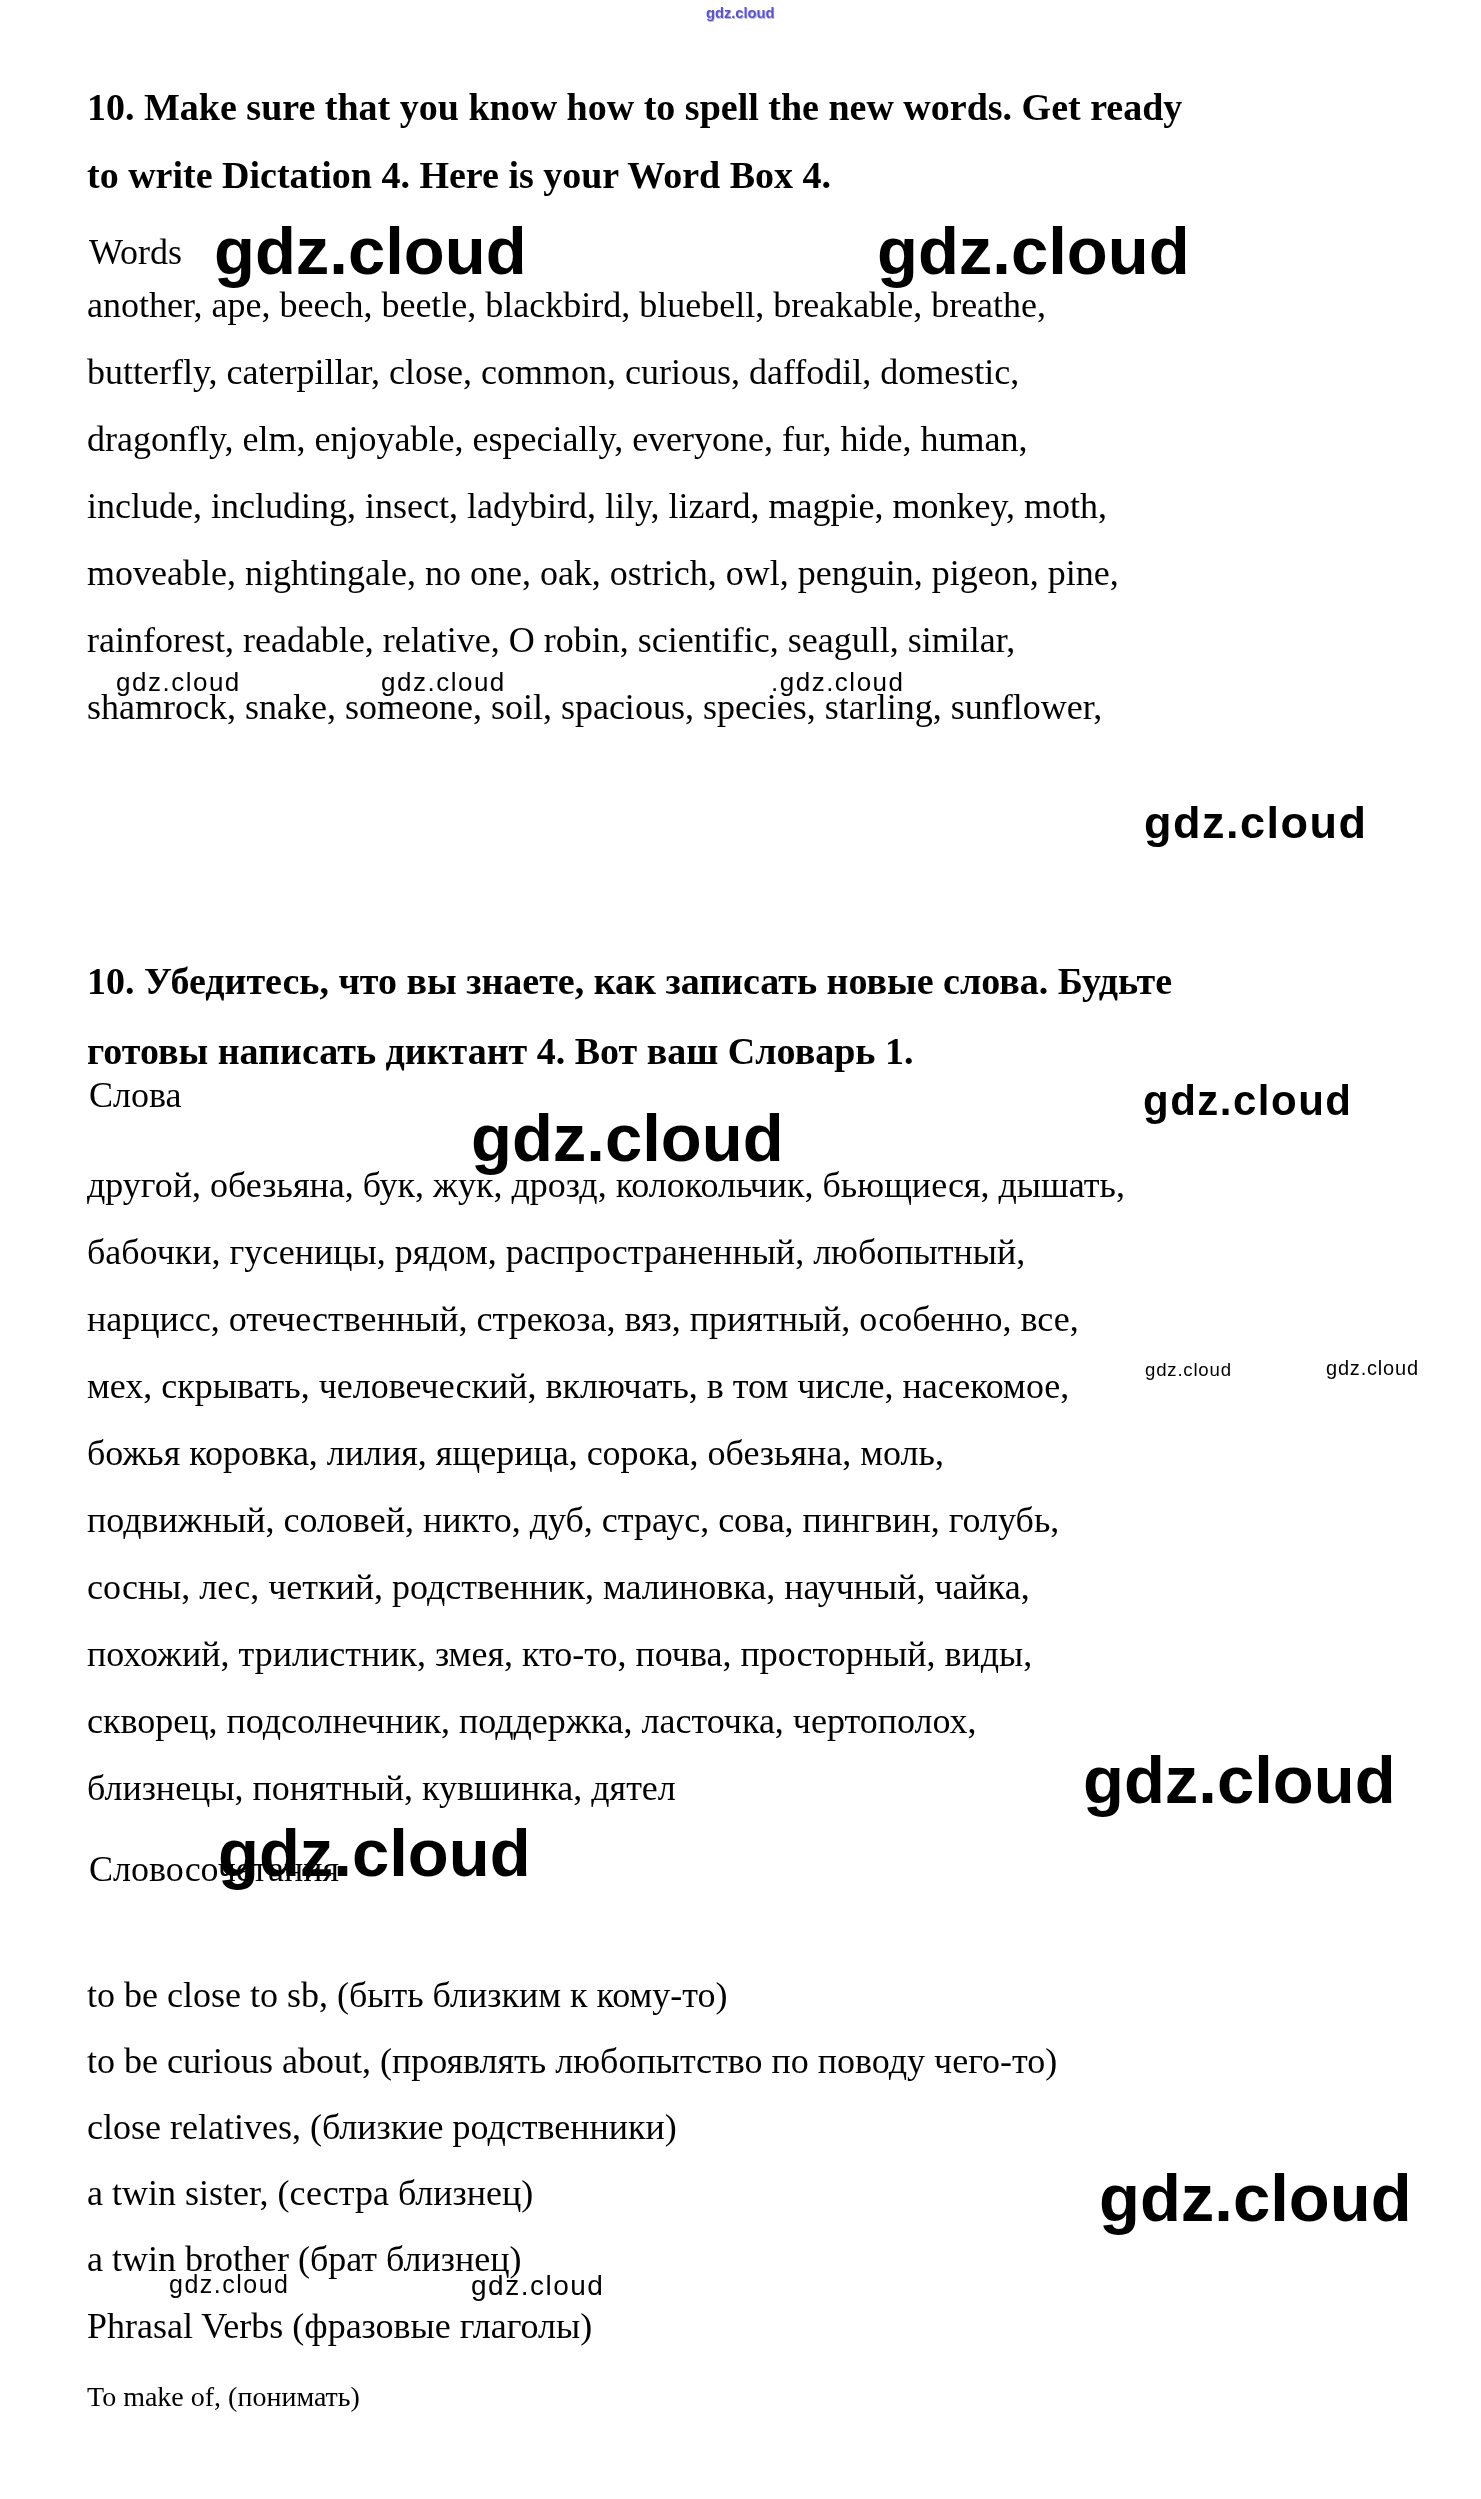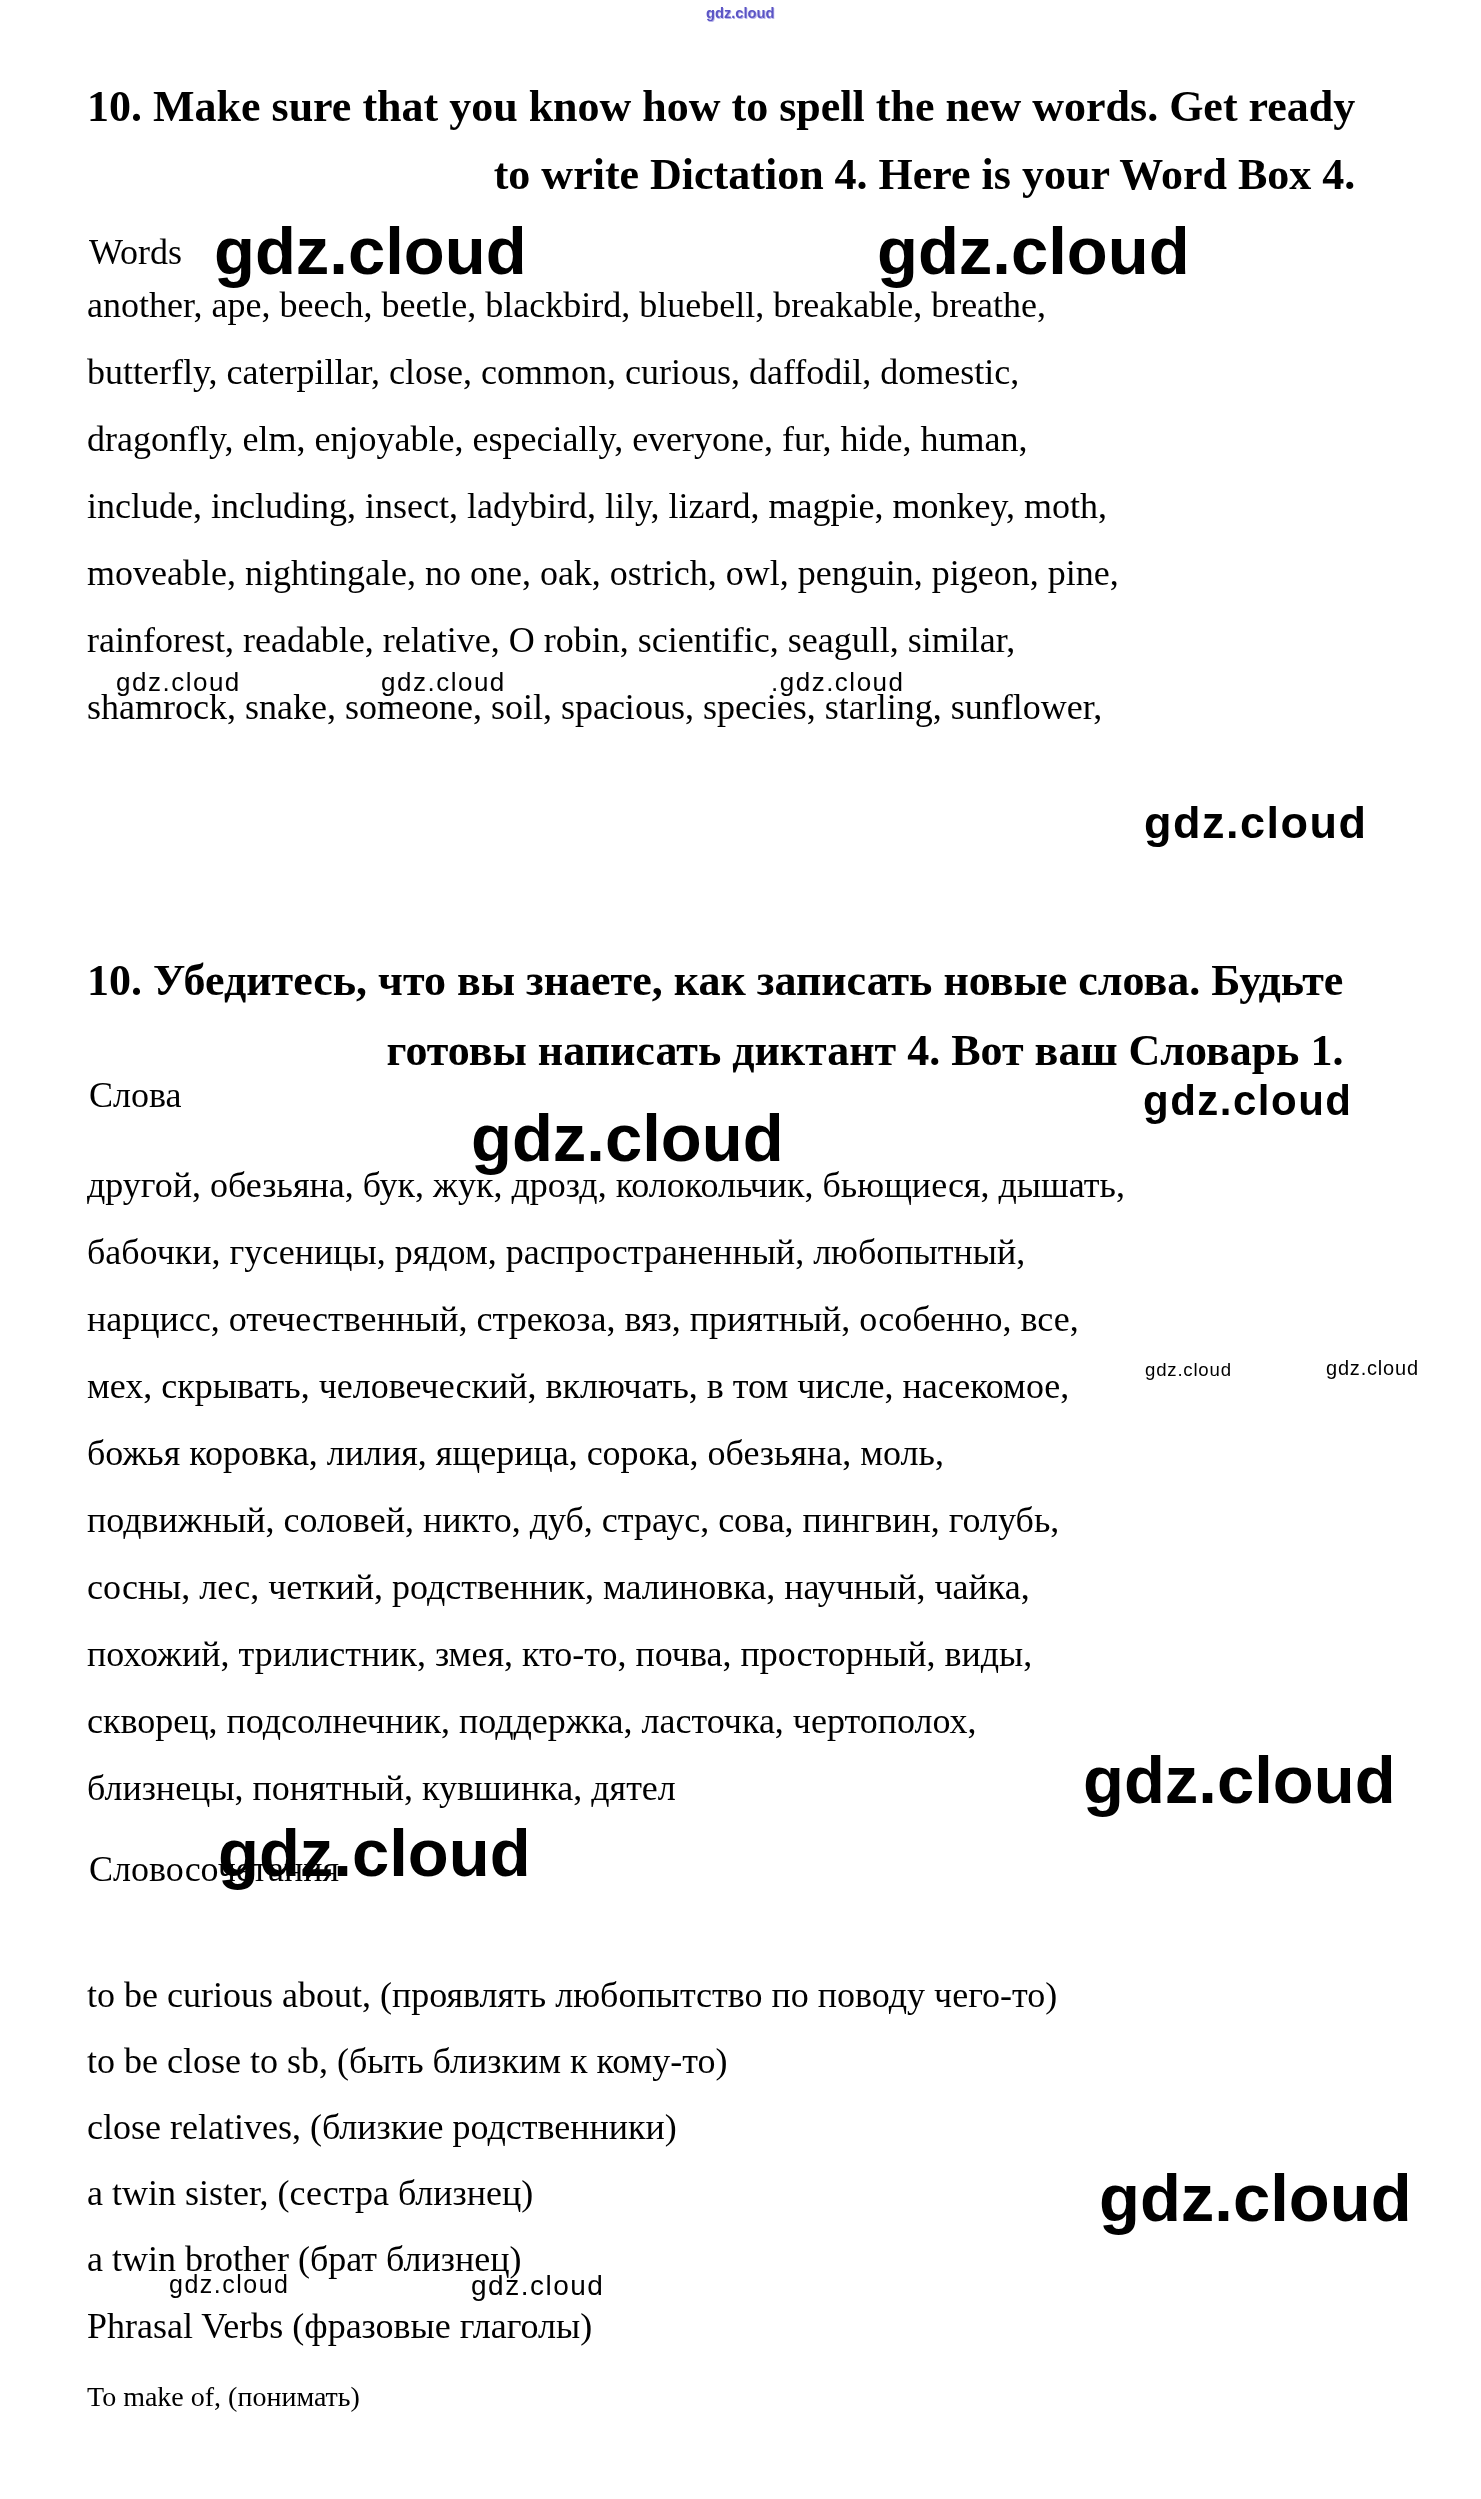--- a/index.html
+++ b/index.html
@@ -16,24 +16,23 @@
     font-family: "Liberation Serif", "DejaVu Serif", serif;
     overflow: hidden;
   }
   .text-line { white-space: nowrap; }
 
   
   .heading {
     position: absolute;
     left: 87px;
     font-weight: bold;
-    font-size: 44px;
+    font-size: 38px;
     line-height: 68px;
     z-index: 1;
-    text-align: right;
   }
   #en-heading { top: 73px; }
   #ru-heading { top: 946px; line-height: 70px; }
 
   .section-label {
     position: absolute;
     left: 89px;
     font-size: 36px;
     line-height: 43px;
     z-index: 1;
@@ -129,22 +128,22 @@
     <div class="text-line">подвижный, соловей, никто, дуб, страус, сова, пингвин, голубь,</div>
     <div class="text-line">сосны, лес, четкий, родственник, малиновка, научный, чайка,</div>
     <div class="text-line">похожий, трилистник, змея, кто-то, почва, просторный, виды,</div>
     <div class="text-line">скворец, подсолнечник, поддержка, ласточка, чертополох,</div>
     <div class="text-line">близнецы, понятный, кувшинка, дятел</div>
   </div>
 
   <div class="section-label" id="collocations-label">Словосочетания</div>
 
   <div class="word-list" id="collocation-list">
+    <div class="text-line">to be close to sb, (быть близким к кому-то)</div>
     <div class="text-line">to be curious about, (проявлять любопытство по поводу чего-то)</div>
-    <div class="text-line">to be close to sb, (быть близким к кому-то)</div>
     <div class="text-line">close relatives, (близкие родственники)</div>
     <div class="text-line">a twin sister, (сестра близнец)</div>
     <div class="text-line">a twin brother (брат близнец)</div>
   </div>
 
   <div id="phrasal-verbs-label" class="text-line">Phrasal Verbs (фразовые глаголы)</div>
   <div id="phrasal-verb-line" class="text-line">To make of, (понимать)</div>
 
   <div class="wm wm-top" style="left:706px; top:6.2px;">gdz.cloud</div>
 

